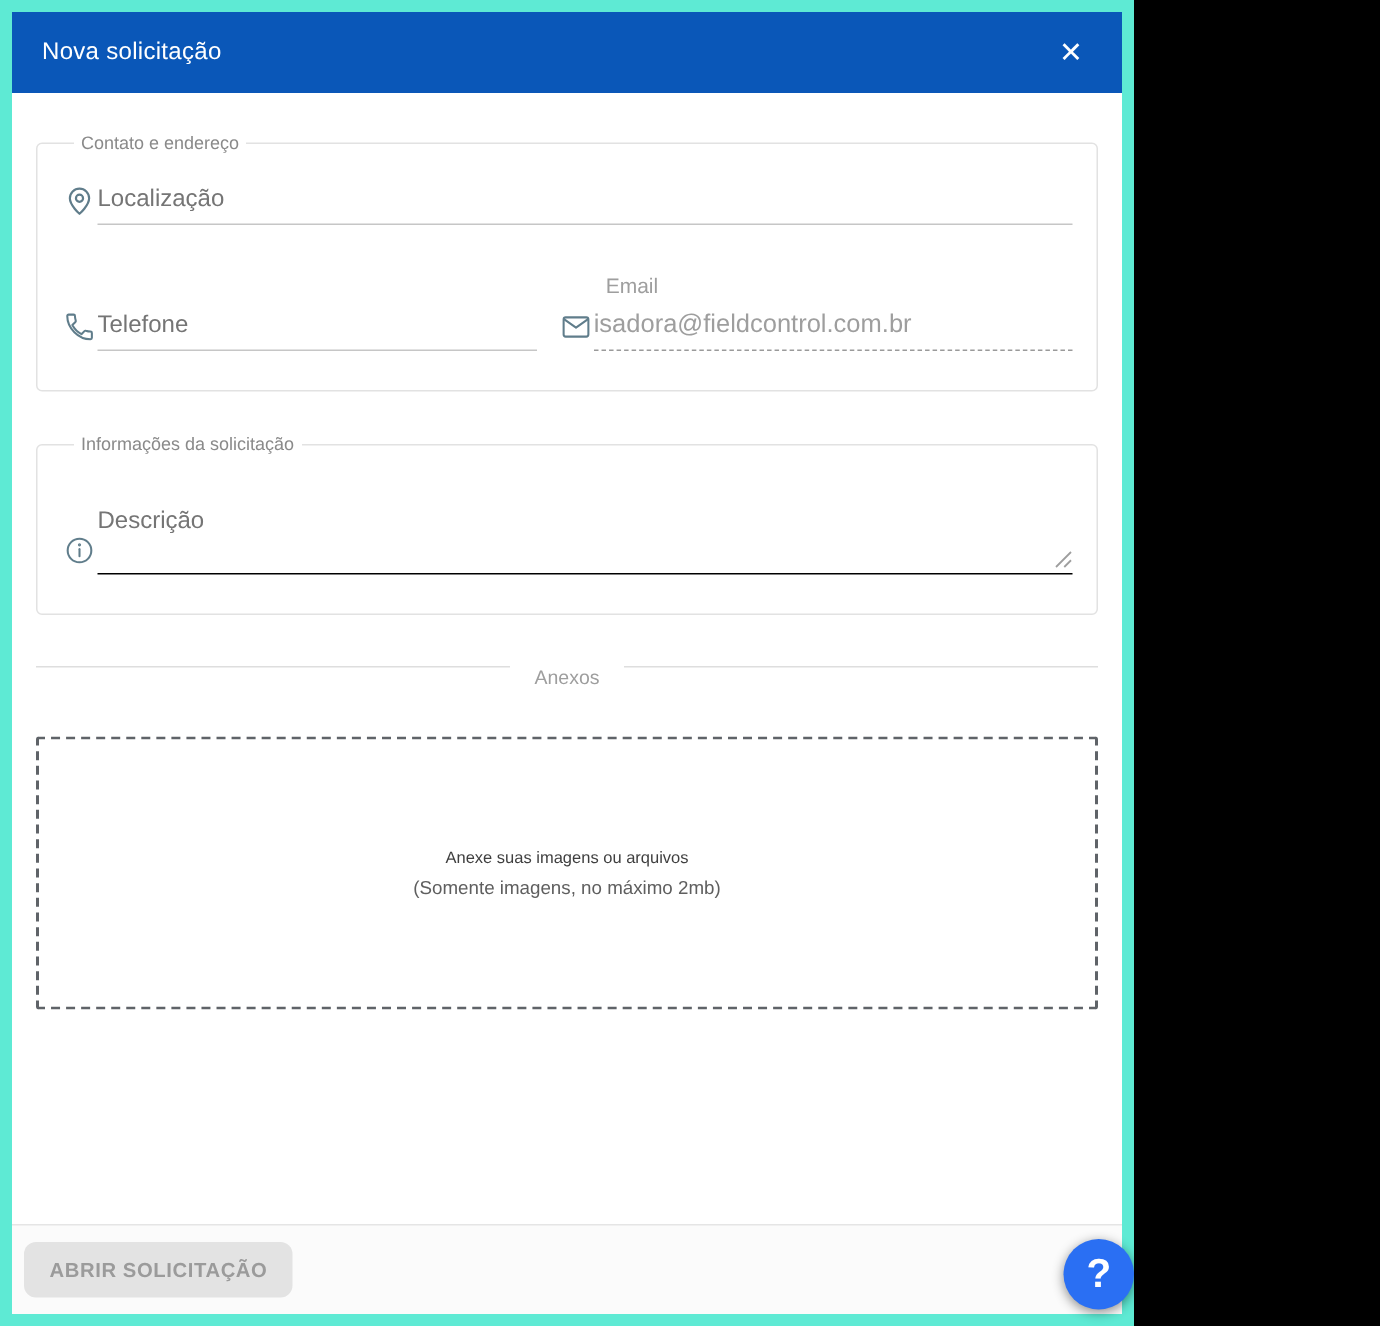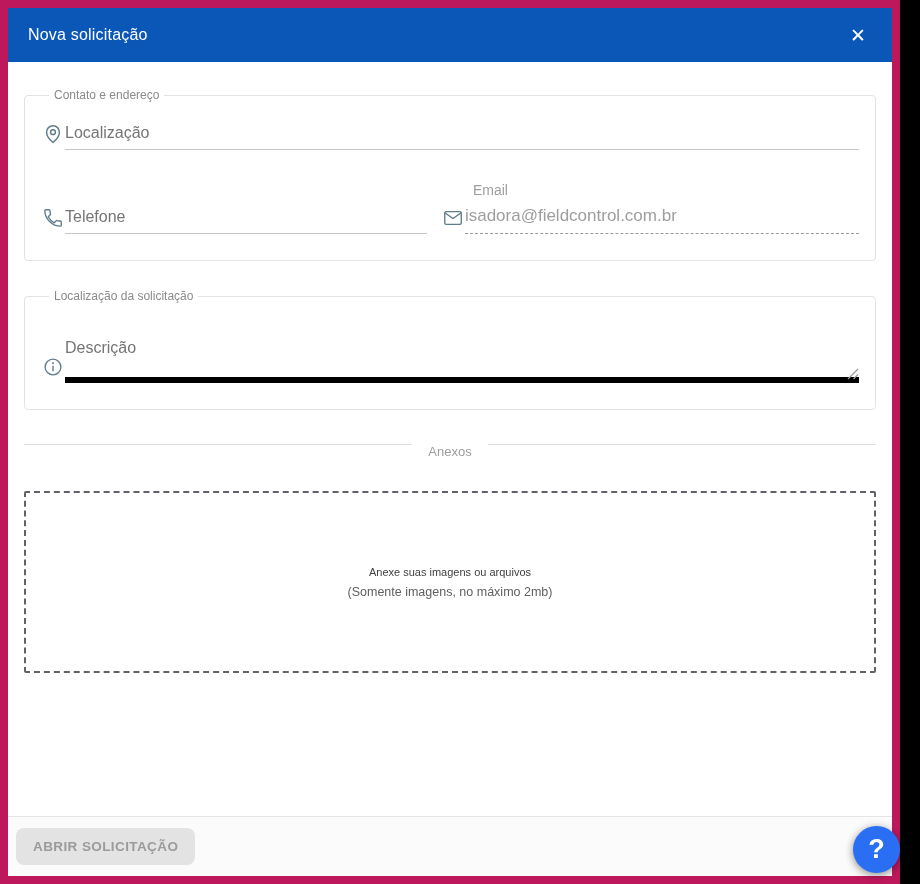--- a/index.html
+++ b/index.html
@@ -1,19 +1,19 @@
 <!DOCTYPE html>
 <html style="--header-bg: #0a57b8; --help-bg: #2a6ff3; --accent-gray: #607d8b;"><head>
 <meta charset="utf-8">
 <style>
   * { margin:0; padding:0; box-sizing:border-box; }
   html,body { background:#000; }
   body { font-family:"Liberation Sans","DejaVu Sans",sans-serif; }
 
-  .screen { position:relative; width:900px; height:884px; background:#be185d; overflow:hidden; }
+  .screen { position:relative; width:756px; height:884px; background:#5eead4; overflow:hidden; }
 
   .modal { position:absolute; inset:8px; background:#fff; display:flex; flex-direction:column; }
 
   
   .modal-header { height:54px; flex:0 0 54px; background:var(--header-bg,#0a57b8);
     display:flex; align-items:center; padding:0 20px; }
   .modal-title { font-size:16px; font-weight:400; color:#fff; letter-spacing:.2px; }
   .close-btn { margin-left:auto; background:none; border:none; color:#fff; font-size:19px;
     line-height:1; cursor:pointer; padding:4px 6px; font-family:inherit; }
 
@@ -39,21 +39,21 @@
 
   .two-col { display:flex; gap:14px; margin-top:32px; align-items:flex-end; }
   .col-phone { flex:1 1 48%; }
   .col-email { flex:1 1 52%; }
   .email-label { display:block; font-size:14px; color:#9e9e9e; margin:0 0 2px 32px; }
   .line-input.dashed { border-bottom:1px dashed #9a9a9a; color:#9e9e9e; font-size:17px; }
 
   .row-service { margin-top:10px; }
   .row-desc { margin-top:26px; }
   .textarea-wrap { position:relative; flex:1 1 auto; min-width:0; }
-  .line-textarea { width:100%; height:48px; border:none; border-bottom:6px solid #000000;
+  .line-textarea { width:100%; height:48px; border:none; border-bottom:1px solid #000000;
     resize:none; outline:none; font-size:16px; color:#424242; padding:4px 0; background:transparent;
     font-family:inherit; display:block; }
   .line-textarea::placeholder { color:#757575; opacity:1; }
   .resize-handle { position:absolute; right:0; bottom:5px; width:12px; height:12px; color:#9e9e9e; cursor:nwse-resize; }
 
   
   .divider { display:flex; align-items:flex-start; gap:16px; margin-top:34px; }
   .divider .line { flex:1 1 auto; border-top:1px solid #dedede; height:0; }
   .divider-label { font-size:13px; color:#9e9e9e; }
 
@@ -121,21 +121,21 @@
                   <path d="M3.5 6.5 12 12.5l8.5-6"></path>
                 </svg>
               </span>
               <input class="line-input dashed" type="text" disabled="" value="isadora@fieldcontrol.com.br" style="">
             </div>
           </div>
         </div>
       </fieldset>
 
       <fieldset class="group">
-        <legend>Localização da solicitação</legend>
+        <legend>Informações da solicitação</legend>
 
 
         <div class="field-row row-desc">
           <span class="field-icon">
             <svg width="22" height="22" viewBox="0 0 24 24" fill="none" stroke="currentColor" stroke-width="1.5" stroke-linecap="round" stroke-linejoin="round">
               <circle cx="12" cy="12" r="8.6"></circle>
               <line x1="12" y1="11" x2="12" y2="16.2"></line>
               <circle cx="12" cy="7.9" r="0.4" fill="currentColor"></circle>
             </svg>
           </span>

